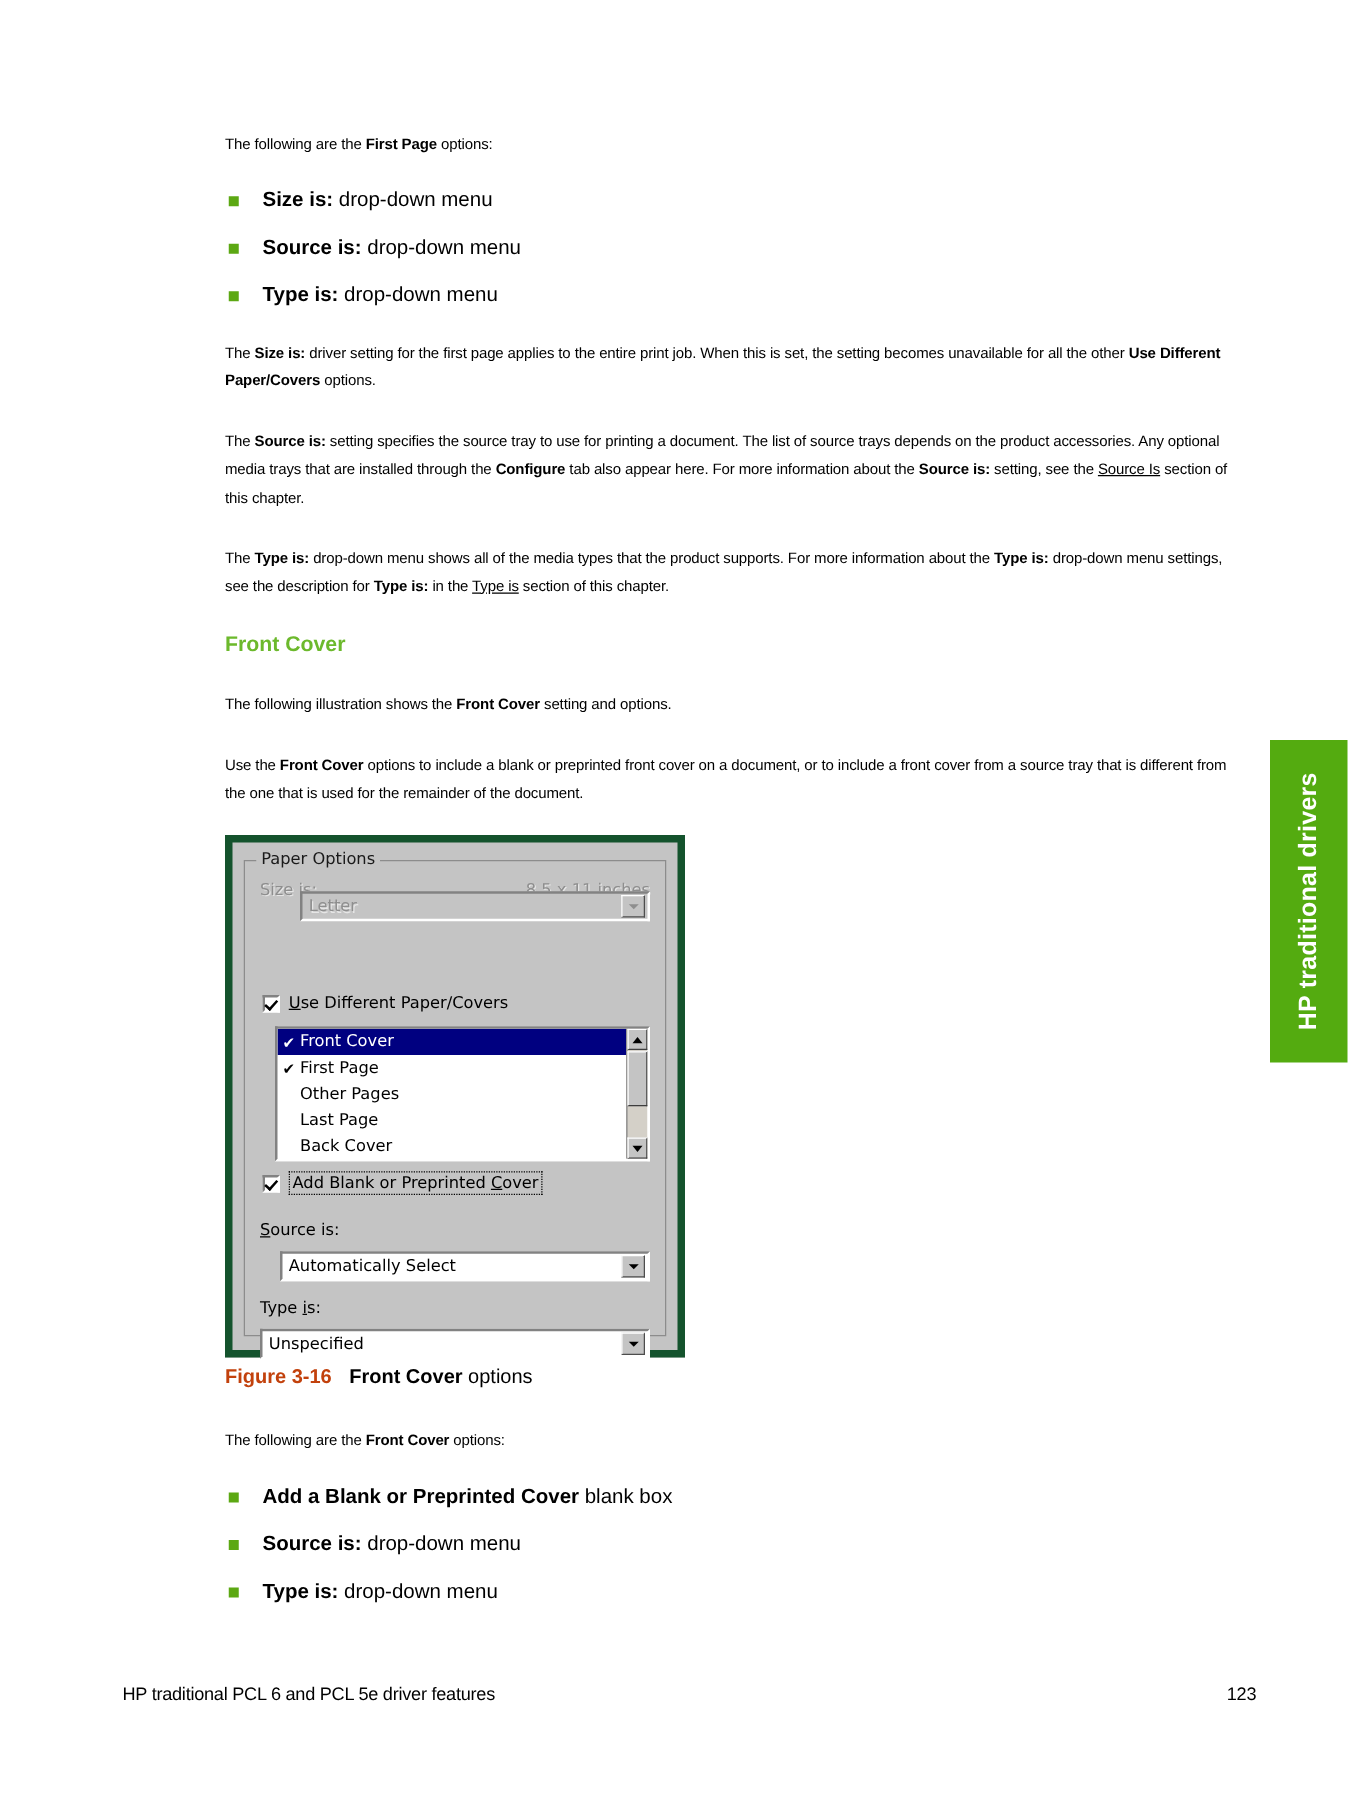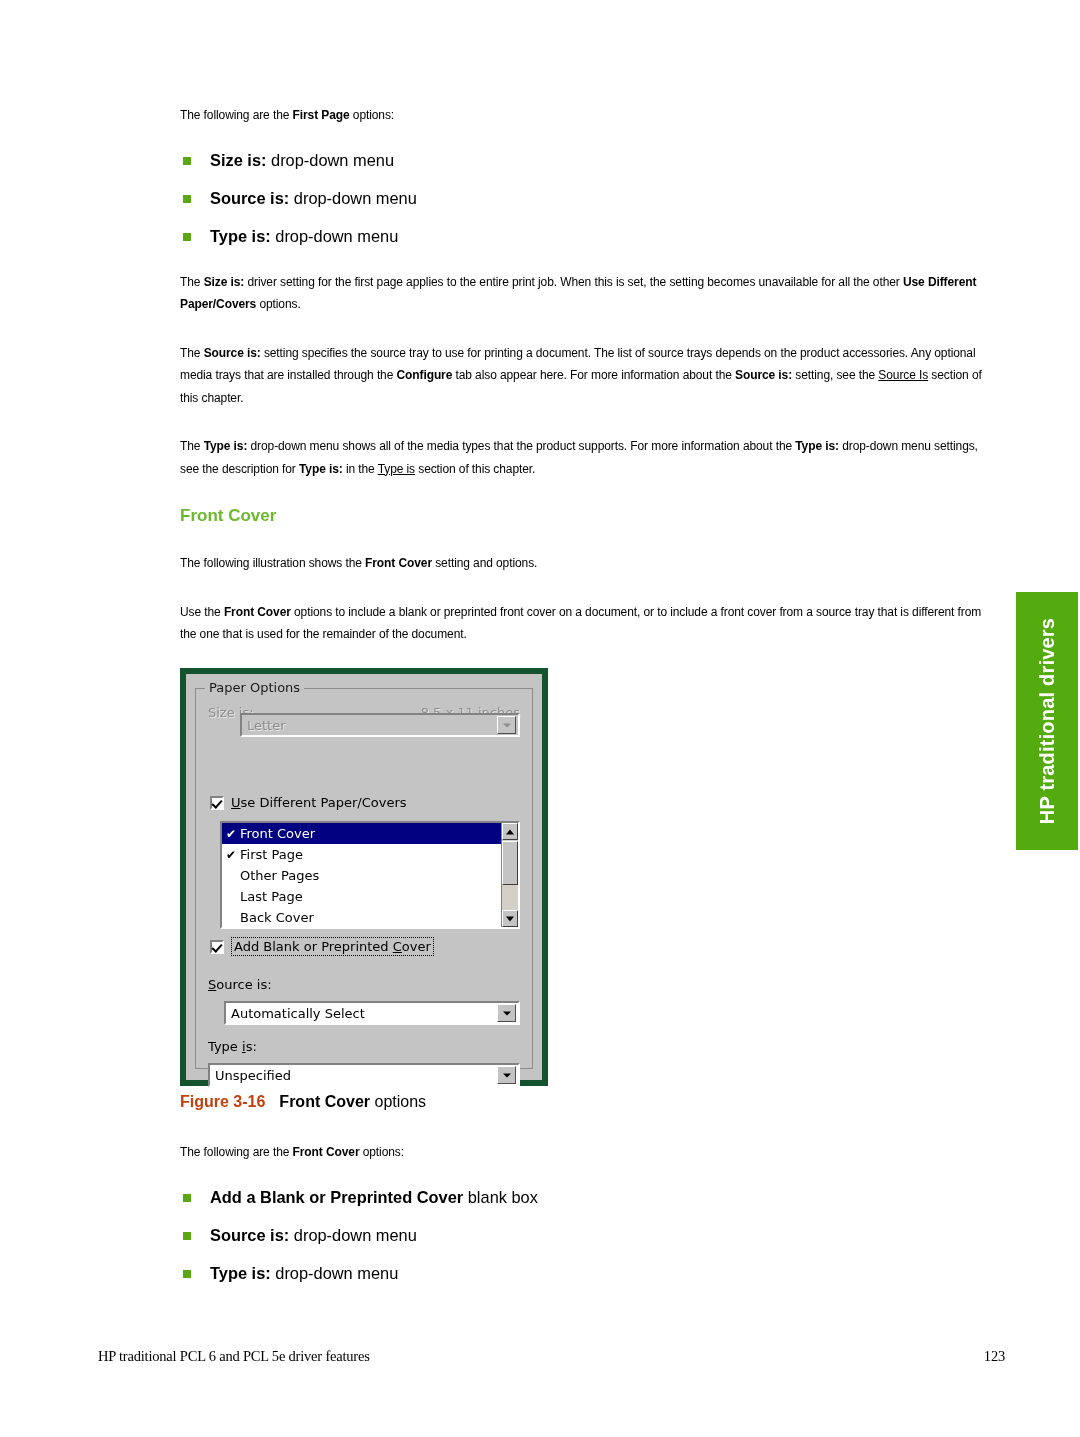--- a/index.html
+++ b/index.html
@@ -114,21 +114,20 @@
   .footer {
     position: absolute;
     left: 98px;
     right: 75px;
     top: 1348px;
     display: flex;
     justify-content: space-between;
     align-items: baseline;
     font-size: 14.5px;
     letter-spacing: -0.2px;
-    font-family: Liberation Serif, serif;
   }
 
   
   .dlg {
     position: absolute;
     left: 180px;
     top: 668px;
     width: 368px;
     height: 418px;
     background: #c4c4c4;

